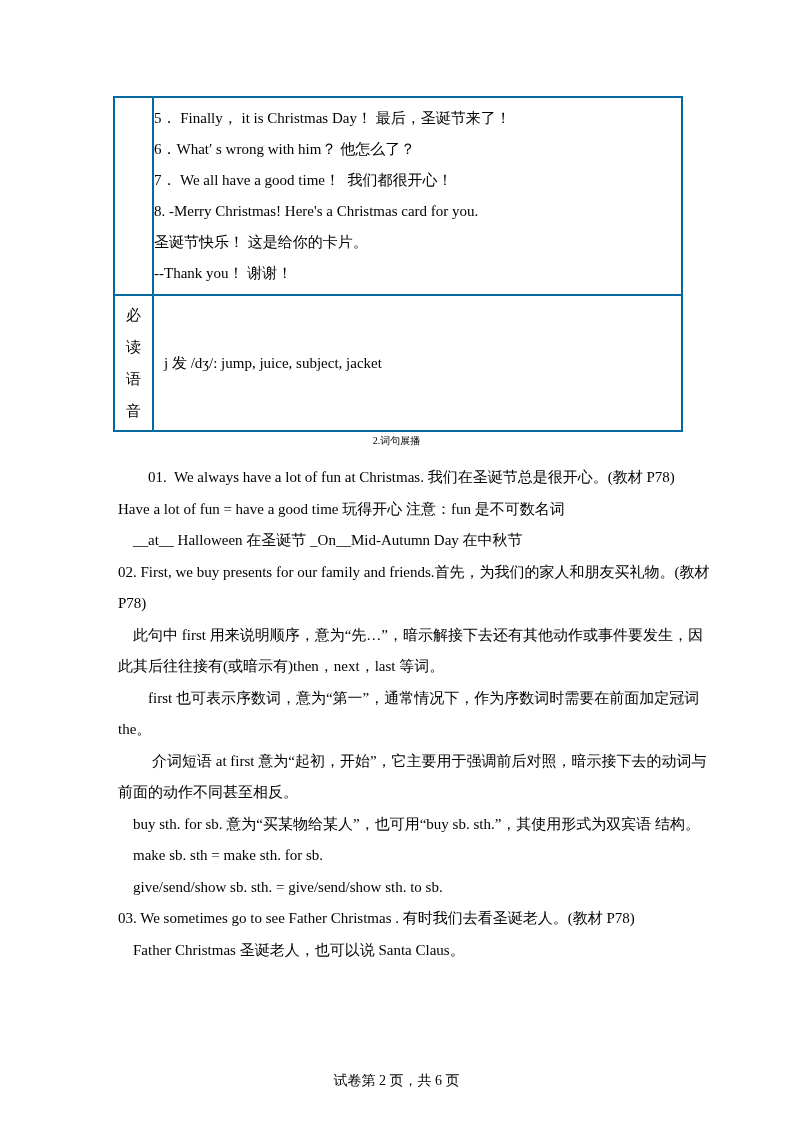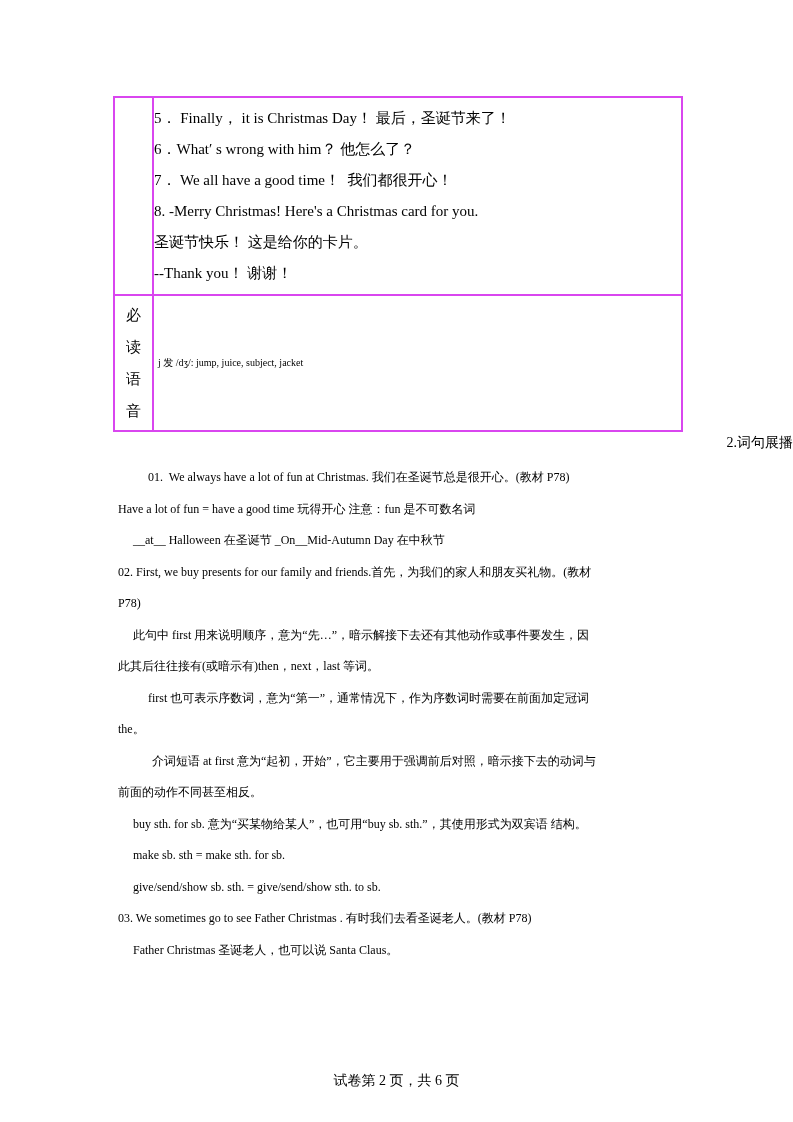--- a/index.html
+++ b/index.html
@@ -20,21 +20,21 @@
   
   table.grid {
     position: absolute;
     left: 113px;
     top: 96px;
     width: 570px;
     border-collapse: collapse;
     table-layout: fixed;
   }
   table.grid td {
-    border: 2px solid #d946ef;
+    border: 2px solid #0369a1;
     padding: 0;
     vertical-align: middle;
   }
   td.col-label { width: 37px; }
   td.row1-content {
     height: 196px;
     padding: 6px 8px 4px 11px;
     vertical-align: top;
   }
   td.row1-content p {
@@ -51,45 +51,45 @@
   }
   td.row2-label span {
     display: block;
     font-size: 15px;
     line-height: 32px;
   }
   td.row2-content {
     padding-left: 11px;
   }
   td.row2-content p {
-    margin: 4px;
-    font-size: 10px;
+    margin: 10px;
+    font-size: 15px;
     white-space: pre;
   }
 
   
   .section-heading {
     position: absolute;
     top: 434px;
     left: 0;
     width: 100%;
-    text-align: right;
-    font-size: 14px;
+    text-align: center;
+    font-size: 10px;
     font-weight: normal;
     margin: 0;
   }
   .body-text {
     position: absolute;
     left: 118px;
     top: 462px;
     width: 566px;
   }
   .body-text p {
     margin: 0;
-    font-size: 12px;
+    font-size: 15px;
     line-height: 31.5px;
     white-space: pre;
   }
   .i0 { padding-left: 0; }
   .i1 { padding-left: 15px; }
   .i2 { padding-left: 30px; }
   .i3 { padding-left: 34px; }
 
   
   .page-footer {

